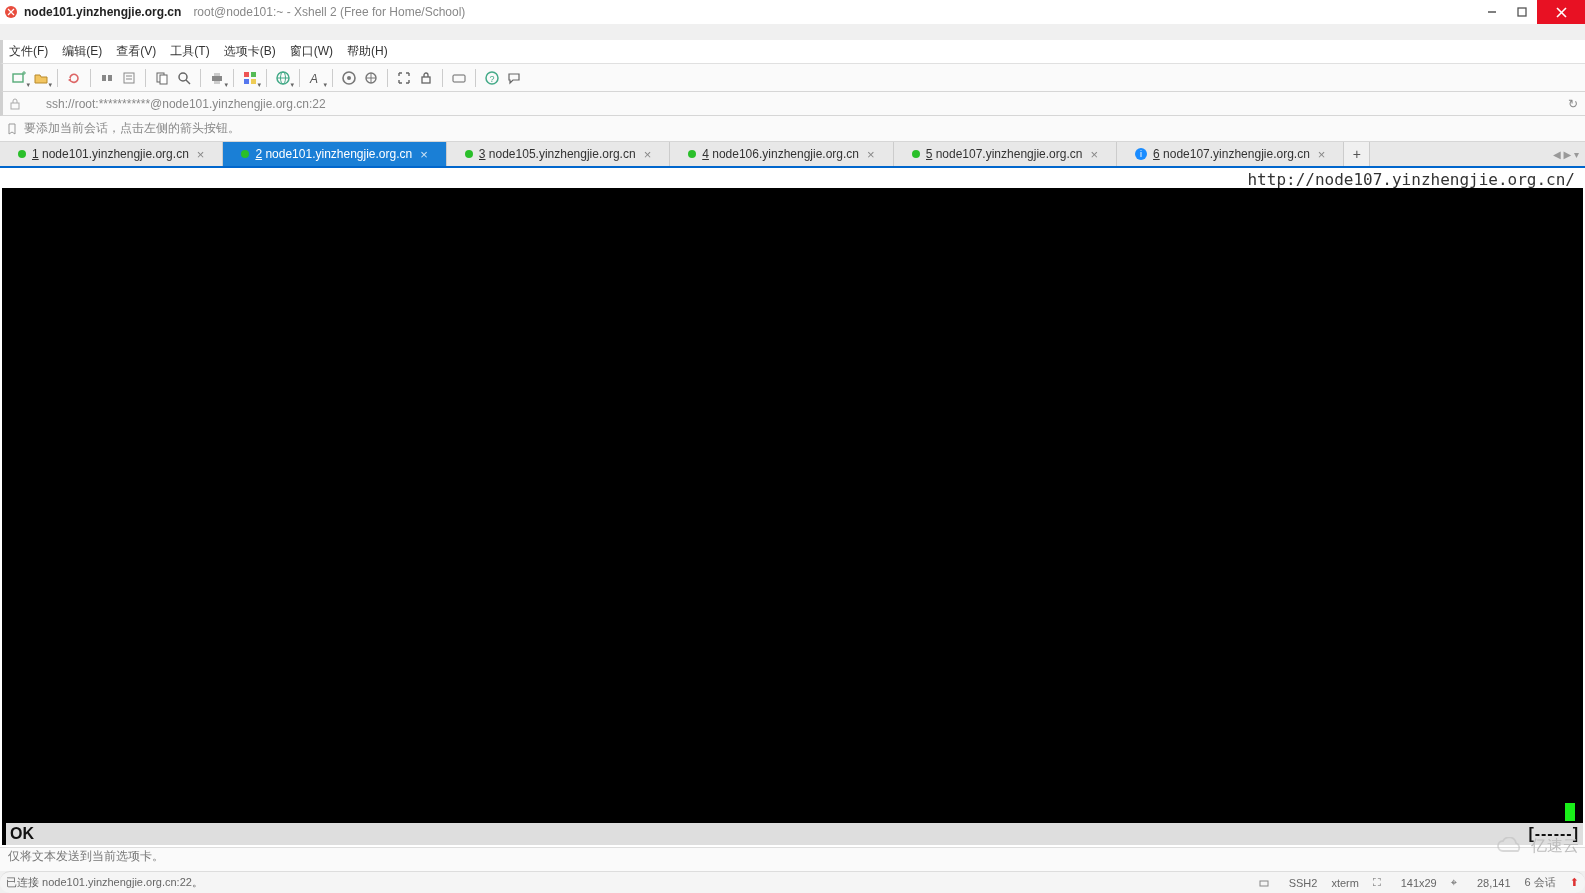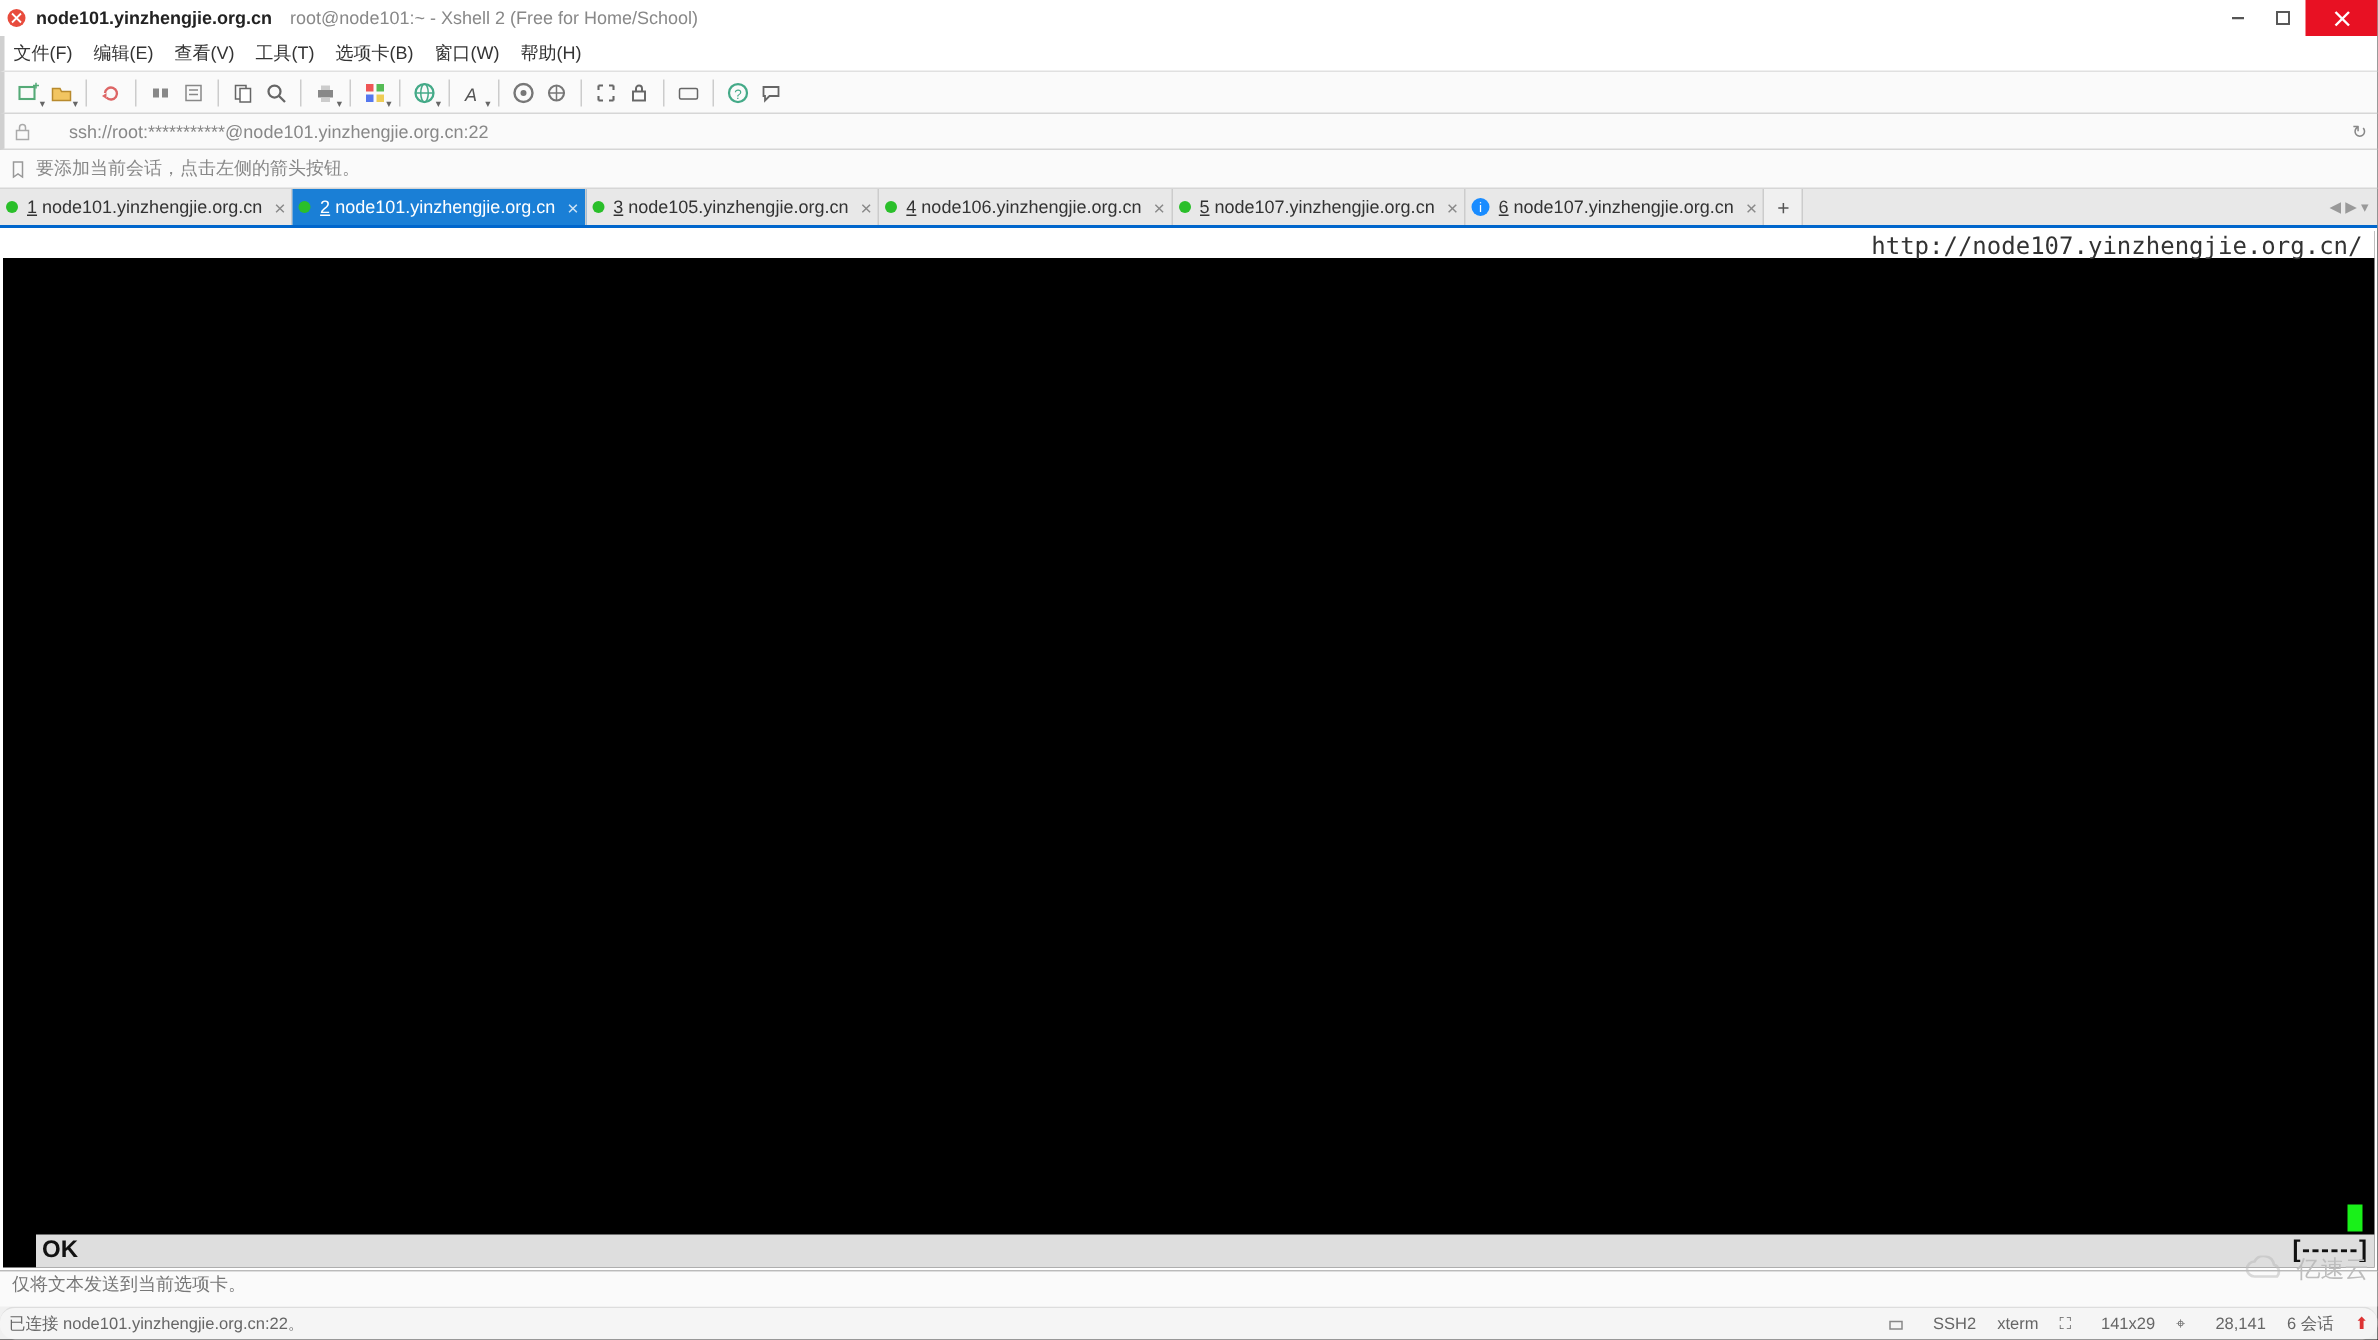--- a/index.html
+++ b/index.html
@@ -8,61 +8,61 @@
   
   .titlebar { height: 24px; background: #fff; display: flex; align-items: center; padding: 0 0 0 4px; font-size: 12px; color: #555; }
   .titlebar .app-icon { width: 14px; height: 14px; margin-right: 6px; display: flex; align-items: center; justify-content: center; }
   .titlebar .host { font-weight: bold; color: #222; margin-right: 12px; }
   .titlebar .subtitle { color: #888; }
   .titlebar .win-controls { margin-left: auto; display: flex; }
   .titlebar .wc { width: 30px; height: 24px; display: flex; align-items: center; justify-content: center; cursor: pointer; }
   .titlebar .wc.close { background: #e81123; color: #fff; width: 48px; }
 
   
-  .menubar { height: 24px; background: #fff; display: flex; align-items: center; border-left: 3px solid #d0d0d0; padding-left: 6px; font-size: 12px; color: #333; border-bottom: 1px solid #e0e0e0; }
+  .menubar { height: 24px; background: #fff; display: flex; align-items: center; border-left: 3px solid #d0d0d0; padding-left: 6px; font-size: 12px; color: #333; border-bottom: 1px solid #e0e0e0; margin-top: 16px; }
   .menubar .mitem { margin-right: 14px; cursor: pointer; }
 
   
   .toolbar { height: 28px; background: #fafafa; display: flex; align-items: center; border-left: 3px solid #d0d0d0; padding-left: 6px; font-size: 12px; color: #555; border-bottom: 1px solid #d6d6d6; gap: 2px; }
   .toolbar .tbtn { width: 20px; height: 20px; display: flex; align-items: center; justify-content: center; cursor: pointer; color: #555; position: relative; }
   .toolbar .tbtn.dd::after { content: "▾"; font-size: 7px; position: absolute; bottom: -1px; right: -1px; color: #666; }
   .toolbar .sep { width: 1px; height: 18px; background: #ccc; margin: 0 4px; }
 
   
   .addressbar { height: 24px; background: #fafafa; display: flex; align-items: center; border-left: 3px solid #d0d0d0; padding-left: 6px; font-size: 12px; color: #888; border-bottom: 1px solid #d6d6d6; }
   .addressbar .lock { margin-right: 6px; }
   .addressbar .url { flex: 1; color: #888; margin-left: 19px; }
   .addressbar .ref { width: 24px; text-align: center; cursor: pointer; }
 
   
   .hintbar { height: 26px; background: #fafafa; display: flex; align-items: center; padding-left: 6px; font-size: 12px; color: #888; border-bottom: 1px solid #d6d6d6; }
   .hintbar .hicon { margin-right: 6px; }
 
   
   .sessionbar { height: 26px; background: #e8e8e8; display: flex; align-items: stretch; border-bottom: 2px solid #0066cc; }
-  .stab { display: flex; align-items: center; padding: 0 4px; font-size: 12px; color: #333; border-right: 1px solid #ccc; cursor: pointer; min-width: 190px; position: relative; }
+  .stab { display: flex; align-items: center; padding: 0 18px; font-size: 12px; color: #333; border-right: 1px solid #ccc; cursor: pointer; min-width: 190px; position: relative; }
   .stab.active { background: #1a7fd6; color: #fff; }
   .stab .dot { width: 8px; height: 8px; border-radius: 50%; margin-right: 6px; flex-shrink: 0; }
   .stab .dot.green { background: #2abf2a; }
   .stab .dot.blue { background: #1a8cff; border-radius: 0; font-size: 9px; width: 12px; height: 12px; color: #fff; display: flex; align-items: center; justify-content: center; }
   .stab .num { text-decoration: underline; }
   .stab .tx { font-size: 12px; overflow: hidden; white-space: nowrap; text-overflow: ellipsis; }
   .stab .close { margin-left: auto; padding-left: 8px; color: #888; font-size: 13px; }
   .stab.active .close { color: #cde3f5; }
   .addtab { width: 26px; display: flex; align-items: center; justify-content: center; background: #f0f0f0; cursor: pointer; font-size: 14px; color: #555; border-right: 1px solid #ccc; }
   .tabarrows { margin-left: auto; display: flex; align-items: center; padding: 0 6px; gap: 4px; color: #999; font-size: 10px; }
 
   
   .terminal-wrap { flex: 1; background: #000; position: relative; display: flex; flex-direction: column; border: 2px solid #fff; }
   .term-topbar { background: #fff; height: 18px; display: flex; align-items: center; justify-content: flex-end; padding-right: 8px; }
   .term-url { font-family: "Consolas", monospace; font-size: 16px; color: #333; }
   .term-content { flex: 1; position: relative; font-family: "SimSun", "Consolas", monospace; color: #eee; }
   .term-line1 { position: absolute; top: 4px; left: 0; right: 0; text-align: center; font-size: 18px; font-weight: bold; letter-spacing: 1px; }
   .term-cursor-area { position: absolute; bottom: 24px; right: 8px; width: 10px; height: 18px; background: #19f019; }
-  .term-okline { position: absolute; left: 22px; bottom: 0; right: 0; background: #dedede; color: #111; font-family: "Consolas", monospace; font-size: 16px; font-weight: bold; display: flex; height: 22px; align-items: center; padding: 0 4px; }
+  .term-okline { position: absolute; left: 4px; bottom: 0; right: 0; background: #dedede; color: #111; font-family: "Consolas", monospace; font-size: 16px; font-weight: bold; display: flex; height: 22px; align-items: center; padding: 0 4px; }
   .term-okline .right { margin-left: auto; font-weight: bold; letter-spacing: 1px; }
 
   
   .infobar { height: 24px; background: #fafafa; display: flex; align-items: flex-start; padding-left: 8px; font-size: 12px; color: #777; border-top: 1px solid #ddd; }
 
   
   .statusbar { height: 22px; background: #f5f5f5; display: flex; align-items: center; padding: 0 6px; font-size: 11px; color: #666; border-top: 1px solid #ddd; border-radius: 10px; }
   .statusbar .sl { margin-right: auto; }
   .statusbar .sr { display: flex; gap: 14px; align-items: center; }
   .statusbar .pill { display: flex; align-items: center; gap: 20px; }

